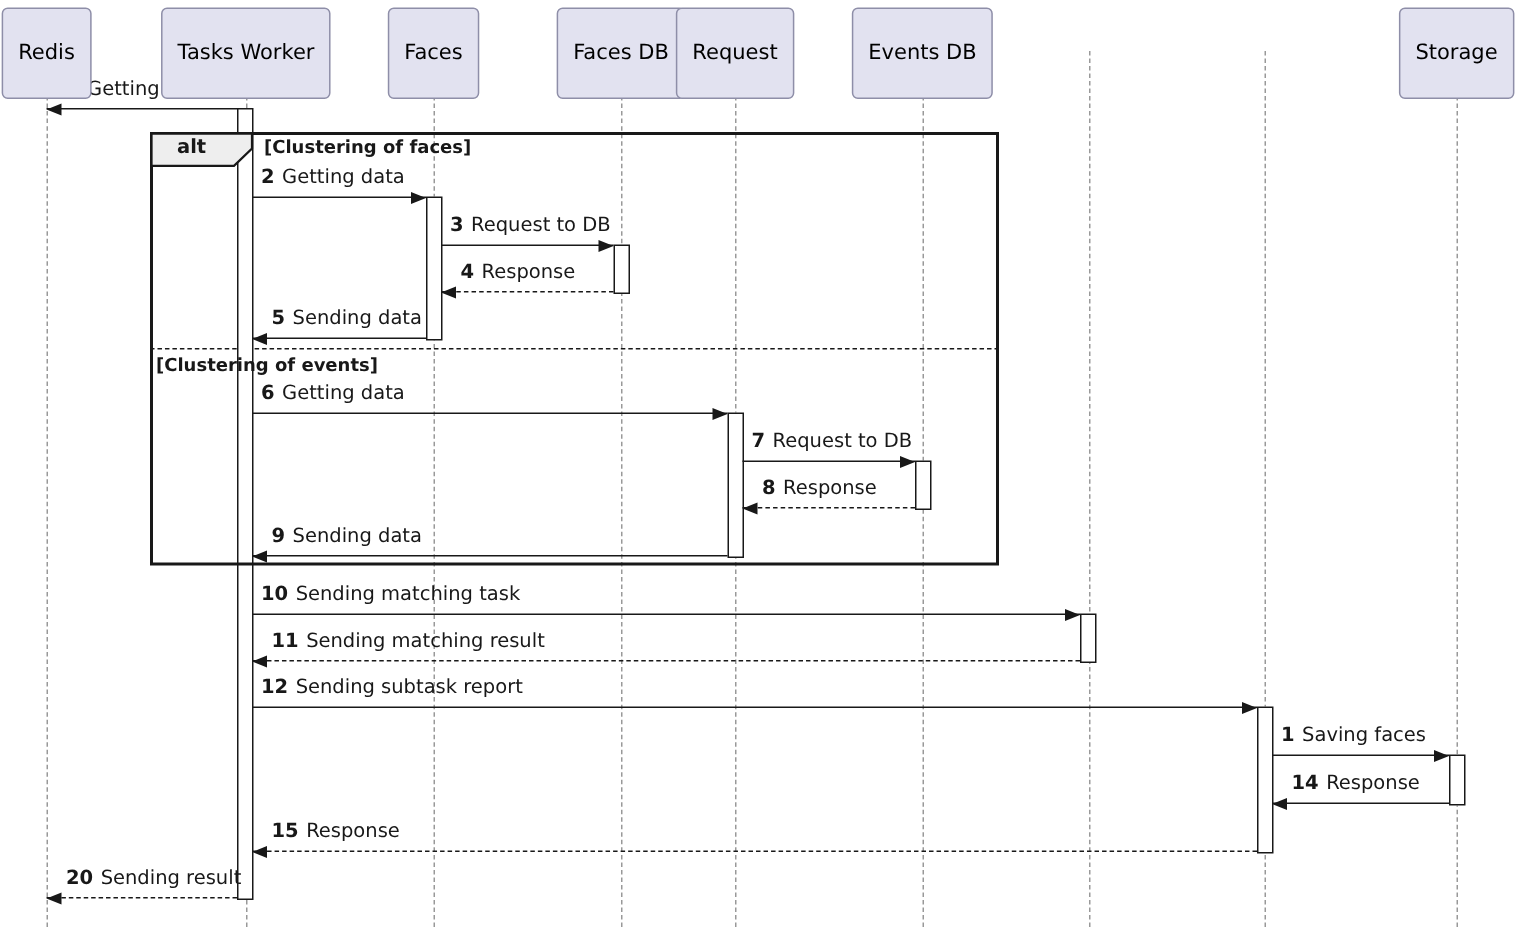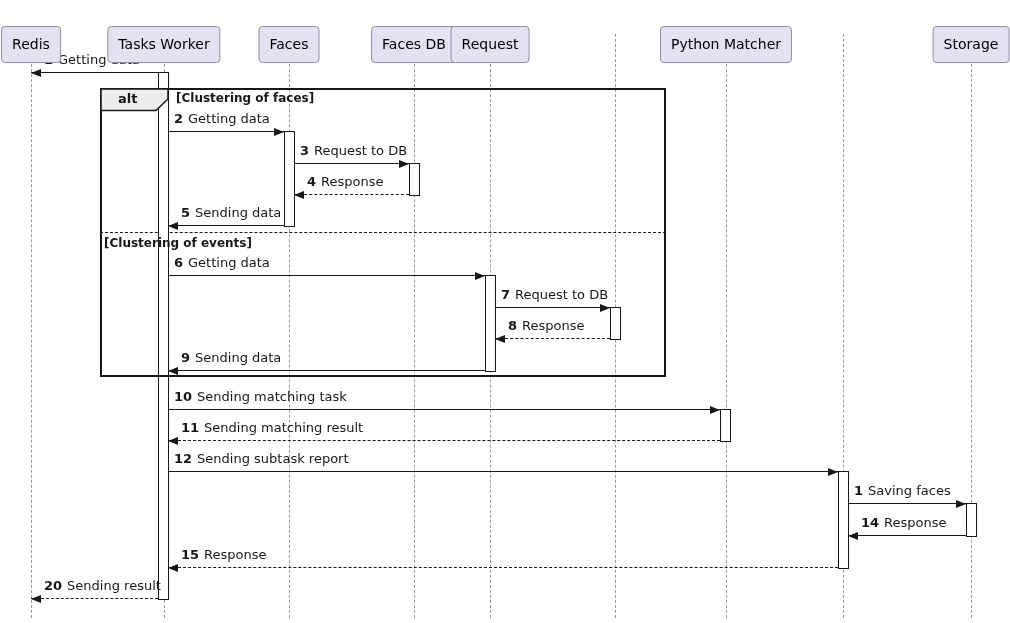--- a/index.html
+++ b/index.html
@@ -3,22 +3,22 @@
 <meta charset="utf-8">
 <style>
   html,body{margin:0;padding:0;background:#ffffff;}
   #canvas{
     position:relative;width:1010px;height:623px;background:#ffffff;overflow:hidden;
     font-family:"DejaVu Sans","Liberation Sans",sans-serif;color:#181818;
   }
   .participant-box{
     position:absolute;top:5px;transform:translateX(-50%);
     background:#E2E2F0;border:1px solid #8E8EA8;border-radius:4px;
-    padding:8px 10px;font-size:14px;line-height:19px;white-space:nowrap;
-    box-sizing:border-box;z-index:6;color:#000;margin-top:21px;
+    padding:20px 10px;font-size:14px;line-height:19px;white-space:nowrap;
+    box-sizing:border-box;z-index:6;color:#000;
   }
   .lifeline{position:absolute;width:0;border-left:1px dashed #999999;z-index:1;}
   .activation{
     position:absolute;width:9px;background:#ffffff;border:1px solid #181818;
     box-sizing:content-box;z-index:3;
   }
   .msg-line{position:absolute;height:0;z-index:4;}
   .msg-line.solid{border-top:1px solid #181818;}
   .msg-line.dashed{border-top:1px dashed #181818;}
   .arrowhead{position:absolute;width:0;height:0;z-index:4;
@@ -41,22 +41,22 @@
     <div class="participant-box" style="left: 31px;"><span>Redis</span></div>
     <div class="lifeline" style="left: 164px; top: 34px; height: 584px;"></div>
     <div class="participant-box" style="left: 164px;"><span>Tasks Worker</span></div>
     <div class="lifeline" style="left: 289px; top: 34px; height: 584px;"></div>
     <div class="participant-box" style="left: 289px;"><span>Faces</span></div>
     <div class="lifeline" style="left: 414px; top: 34px; height: 584px;"></div>
     <div class="participant-box" style="left: 414px;"><span>Faces DB</span></div>
     <div class="lifeline" style="left: 490px; top: 34px; height: 584px;"></div>
     <div class="participant-box" style="left: 490px;"><span>Request</span></div>
     <div class="lifeline" style="left: 615px; top: 34px; height: 584px;"></div>
+    <div class="participant-box" style="left: 615px;"><span>Events DB</span></div>
     <div class="lifeline" style="left: 726px; top: 34px; height: 584px;"></div>
-    <div class="participant-box" style="left: 726px;"><span>Python Matcher</span></div>
     <div class="lifeline" style="left: 843px; top: 34px; height: 584px;"></div>
     <div class="lifeline" style="left: 971px; top: 34px; height: 584px;"></div>
     <div class="participant-box" style="left: 971px;"><span>Storage</span></div>
     <div class="frame" style="left: 100px; top: 88px; width: 566px; height: 289px;"></div>
     <div class="frame-pentagon" style="left: 100px; top: 88px;"><svg width="70" height="24" xmlns="http://www.w3.org/2000/svg">
         <path d="M1,1 H68 V11 L56,22.5 H1 Z" fill="#EEEEEE" stroke="#181818" stroke-width="1.5"></path>
       </svg></div>
     <div class="frame-title" style="left: 118px; top: 91px;">alt</div>
     <div class="guard-label" style="left: 176px; top: 91px;">[Clustering of faces]</div>
     <div class="divider" style="left: 100px; top: 232px; width: 566px;"></div>

